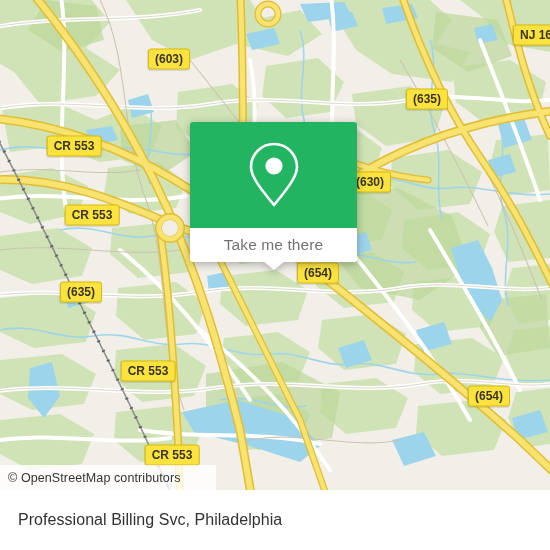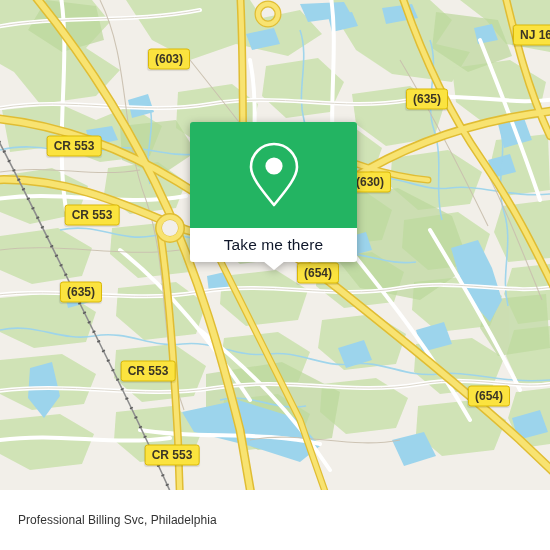--- a/index.html
+++ b/index.html
@@ -71,21 +71,21 @@
     height: 34px;
     background: #ffffff;
     border-radius: 0 0 3px 3px;
     display: flex;
     align-items: center;
     justify-content: center;
     position: relative;
   }
   #callout-label {
     font-size: 15.5px;
-    color: #0f172a;
+    color: #737373;
     letter-spacing: 0.1px;
   }
   #callout-pointer {
     position: absolute;
     left: 50%;
     top: 33px;
     margin-left: -11px;
     width: 0; height: 0;
     border-left: 11px solid transparent;
     border-right: 11px solid transparent;
@@ -105,21 +105,21 @@
   #footer-inner {
     position: relative;
     height: 100%;
     display: flex;
     align-items: center;
     justify-content: space-between;
     padding: 0 16px 0 18px;
     box-sizing: border-box;
   }
   #place-title {
-    font-size: 12px;
+    font-size: 16px;
     color: #333333;
     letter-spacing: 0.05px;
     white-space: nowrap;
   }
   #moovit-logo {
     display: flex;
     align-items: center;
     gap: 2px;
   }
   #moovit-wordmark {
@@ -318,20 +318,21 @@
         <div style="position: absolute; left: 74px; top: 146px; transform: translate(-50%, -50%); background: rgb(251, 227, 63); border: 1.5px solid rgb(219, 185, 7); border-radius: 3px; color: rgb(58, 53, 38); font-family: &quot;Liberation Sans&quot;, sans-serif; font-size: 12px; font-weight: bold; line-height: 1; padding: 3px 6px 4px; white-space: nowrap; box-shadow: rgba(0, 0, 0, 0.1) 0px 1px 1px;">CR 553</div>
         <div style="position: absolute; left: 92px; top: 215px; transform: translate(-50%, -50%); background: rgb(251, 227, 63); border: 1.5px solid rgb(219, 185, 7); border-radius: 3px; color: rgb(58, 53, 38); font-family: &quot;Liberation Sans&quot;, sans-serif; font-size: 12px; font-weight: bold; line-height: 1; padding: 3px 6px 4px; white-space: nowrap; box-shadow: rgba(0, 0, 0, 0.1) 0px 1px 1px;">CR 553</div>
         <div style="position: absolute; left: 370px; top: 182px; transform: translate(-50%, -50%); background: rgb(251, 227, 63); border: 1.5px solid rgb(219, 185, 7); border-radius: 3px; color: rgb(58, 53, 38); font-family: &quot;Liberation Sans&quot;, sans-serif; font-size: 12px; font-weight: bold; line-height: 1; padding: 3px 6px 4px; white-space: nowrap; box-shadow: rgba(0, 0, 0, 0.1) 0px 1px 1px;">(630)</div>
         <div style="position: absolute; left: 81px; top: 292px; transform: translate(-50%, -50%); background: rgb(251, 227, 63); border: 1.5px solid rgb(219, 185, 7); border-radius: 3px; color: rgb(58, 53, 38); font-family: &quot;Liberation Sans&quot;, sans-serif; font-size: 12px; font-weight: bold; line-height: 1; padding: 3px 6px 4px; white-space: nowrap; box-shadow: rgba(0, 0, 0, 0.1) 0px 1px 1px;">(635)</div>
         <div style="position: absolute; left: 318px; top: 273px; transform: translate(-50%, -50%); background: rgb(251, 227, 63); border: 1.5px solid rgb(219, 185, 7); border-radius: 3px; color: rgb(58, 53, 38); font-family: &quot;Liberation Sans&quot;, sans-serif; font-size: 12px; font-weight: bold; line-height: 1; padding: 3px 6px 4px; white-space: nowrap; box-shadow: rgba(0, 0, 0, 0.1) 0px 1px 1px;">(654)</div>
         <div style="position: absolute; left: 489px; top: 396px; transform: translate(-50%, -50%); background: rgb(251, 227, 63); border: 1.5px solid rgb(219, 185, 7); border-radius: 3px; color: rgb(58, 53, 38); font-family: &quot;Liberation Sans&quot;, sans-serif; font-size: 12px; font-weight: bold; line-height: 1; padding: 3px 6px 4px; white-space: nowrap; box-shadow: rgba(0, 0, 0, 0.1) 0px 1px 1px;">(654)</div>
         <div style="position: absolute; left: 148px; top: 371px; transform: translate(-50%, -50%); background: rgb(251, 227, 63); border: 1.5px solid rgb(219, 185, 7); border-radius: 3px; color: rgb(58, 53, 38); font-family: &quot;Liberation Sans&quot;, sans-serif; font-size: 12px; font-weight: bold; line-height: 1; padding: 3px 6px 4px; white-space: nowrap; box-shadow: rgba(0, 0, 0, 0.1) 0px 1px 1px;">CR 553</div>
         <div style="position: absolute; left: 172px; top: 455px; transform: translate(-50%, -50%); background: rgb(251, 227, 63); border: 1.5px solid rgb(219, 185, 7); border-radius: 3px; color: rgb(58, 53, 38); font-family: &quot;Liberation Sans&quot;, sans-serif; font-size: 12px; font-weight: bold; line-height: 1; padding: 3px 6px 4px; white-space: nowrap; box-shadow: rgba(0, 0, 0, 0.1) 0px 1px 1px;">CR 553</div>
       </div>
 
+    <div id="attribution">© OpenStreetMap contributors</div>
   </div>
 
   <div id="callout">
     <div id="callout-top">
       <svg width="56" height="70" viewBox="0 0 56 70">
         <path d="M28 4 C15.3 4 5 14.3 5 27 C5 38 18 52.5 28 65 C38 52.5 51 38 51 27 C51 14.3 40.7 4 28 4 Z" fill="none" stroke="#ffffff" stroke-width="2.6" stroke-linejoin="round"></path>
         <circle cx="28" cy="26" r="8.6" fill="#ffffff"></circle>
       </svg>
     </div>
     <div id="callout-bottom">

